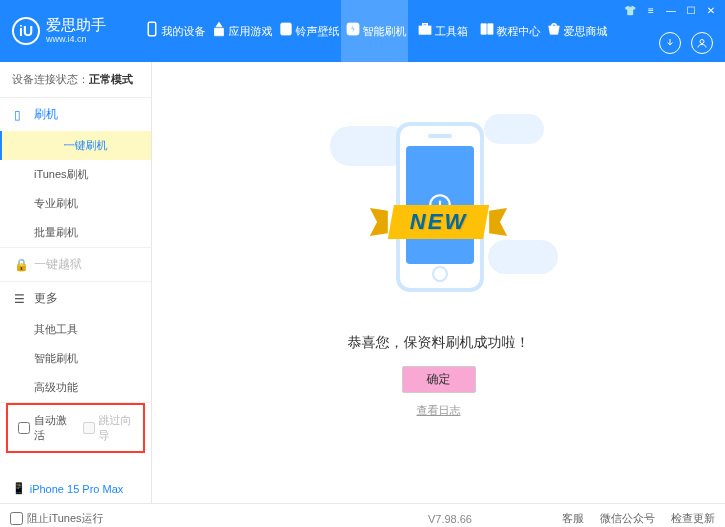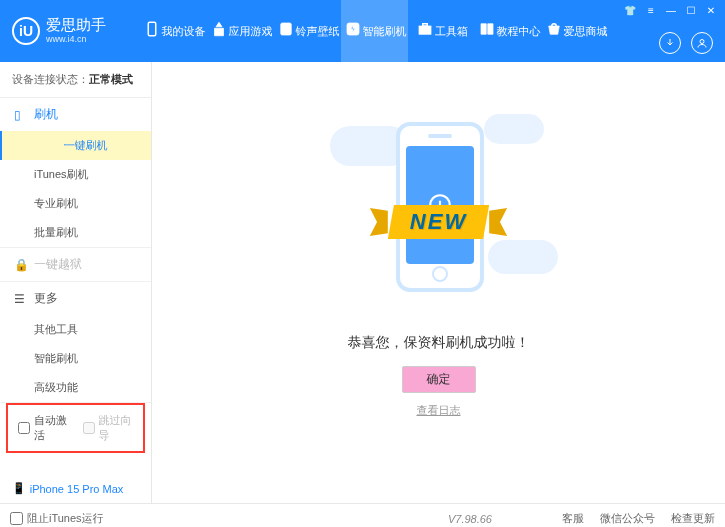--- a/index.html
+++ b/index.html
@@ -64,21 +64,21 @@
 .ribbon::before, .ribbon::after { content: ""; width: 18px; height: 28px; background: #e6a800; }
 .ribbon::before { clip-path: polygon(0 0, 100% 10%, 100% 90%, 0 100%, 40% 50%); }
 .ribbon::after { clip-path: polygon(0 10%, 100% 0, 60% 50%, 100% 100%, 0 90%); }
 
 .success-text { margin-top: 32px; font-size: 14px; color: #333; }
 .ok-btn { margin-top: 14px; border: 1px solid #ccc; background: #f9a8d4; padding: 4px 24px; font-size: 12px; cursor: pointer; color: #333; border-radius: 2px; }
 .log-link { margin-top: 10px; font-size: 11px; color: #999; cursor: pointer; text-decoration: underline; }
 
 .footer { height: 30px; border-top: 1px solid #e7e7e7; display: flex; align-items: center; font-size: 11px; color: #666; padding: 0 10px; }
 .footer label { display: flex; align-items: center; gap: 4px; cursor: pointer; }
-.footer .ver { margin-left: auto; margin-right: 70px; color: #888; font-style: italic; }
+.footer .ver { margin-left: auto; margin-right: 90px; color: #888; }
 .footer .links { display: flex; gap: 16px; justify-content: space-between; }
 .footer .links span { cursor: pointer; }
 </style>
 </head>
 <body>
 
 <div class="header">
   <div class="logo-area">
     <div class="logo-icon">iU</div>
     <div>

